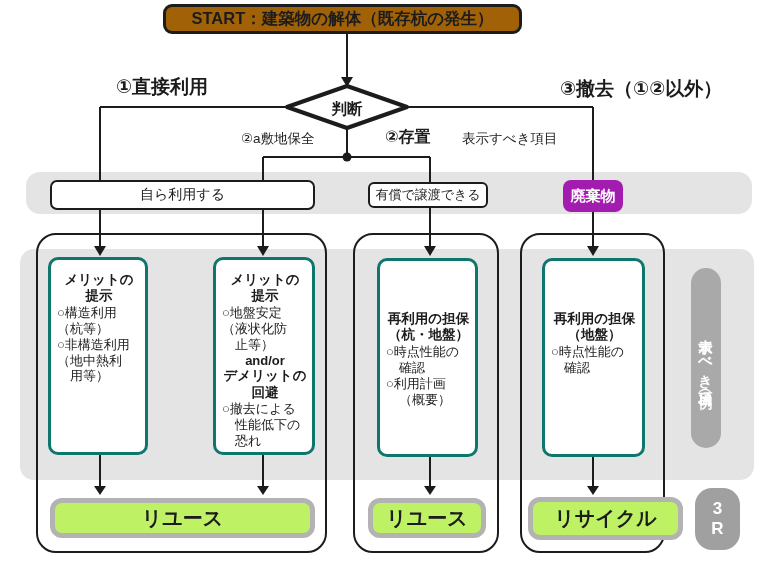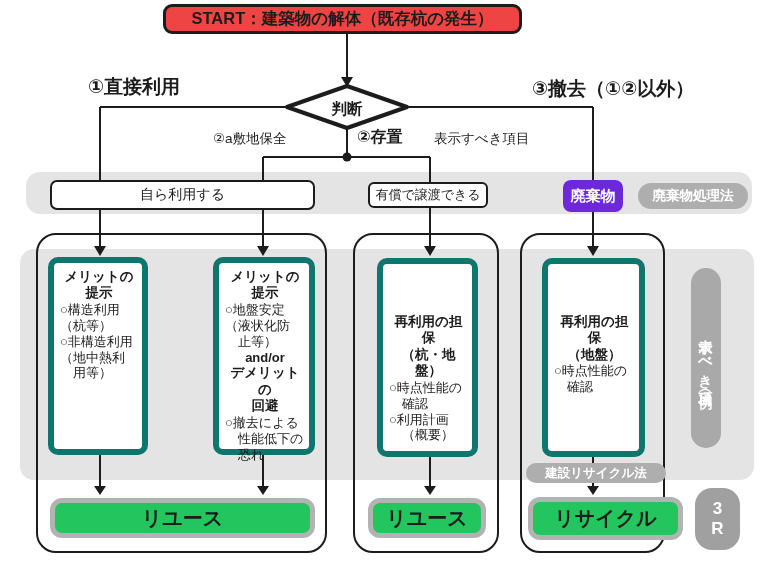--- a/index.html
+++ b/index.html
@@ -14,53 +14,53 @@
   .panel{left:20px;top:249px;width:734px;height:231px;background:#e4e4e4;border-radius:14px;z-index:1;}
   
   .connectors{left:0;top:0;width:777px;height:573px;z-index:2;}
   
   .group{border:2px solid #1c1c1c;border-radius:20px;background:transparent;z-index:3;}
   .g1{left:36px;top:233px;width:291px;height:320px;}
   .g2{left:353px;top:233px;width:146px;height:320px;}
   .g3{left:520px;top:233px;width:145px;height:320px;}
   
   .title-box{left:163px;top:4px;width:359px;height:30px;border:3px solid #1c1c1c;border-radius:9px;
-    background:#ef4444;display:flex;align-items:center;justify-content:center;
+    background:#a16207;display:flex;align-items:center;justify-content:center;
     font-weight:bold;font-size:16.5px;z-index:4;}
   
   .decision-label{left:317px;top:99px;width:60px;text-align:center;font-weight:bold;font-size:15.5px;z-index:4;}
   
-  .lbl{z-index:4;}
+  .lbl{z-index:4;margin-left:28px;}
   .lbl-b{font-weight:bold;font-size:19px;}
   .lbl-s{font-size:13.5px;}
   .lbl1{left:88px;top:74px;}
   .lbl3{left:532px;top:76px;}
   .lbl2a{left:213px;top:130px;}
   .lbl2{left:357px;top:127px;font-weight:bold;font-size:16px;}
   .lbl2b{left:434px;top:130px;}
   
   .cond{display:flex;align-items:center;justify-content:center;z-index:4;background:#fff;}
   .self-use{left:50px;top:180px;width:265px;height:30px;border:2.5px solid #1c1c1c;border-radius:7px;font-size:14px;}
   .transfer{left:368px;top:182px;width:120px;height:26px;border:2.5px solid #1c1c1c;border-radius:6px;font-size:13px;}
-  .waste{left:563px;top:180px;width:60px;height:32px;background:#6d28d9;color:#fff;border-radius:8px;
+  .waste{left:563px;top:180px;width:60px;height:32px;background:#a21caf;color:#fff;border-radius:8px;
     font-weight:bold;font-size:15px;display:flex;align-items:center;justify-content:center;z-index:4;}
   .pill{background:#aeaeae;color:#fff;font-weight:bold;display:flex;align-items:center;justify-content:center;z-index:4;}
   .waste-law{left:638px;top:183px;width:110px;height:26px;border-radius:13px;font-size:13.5px;}
   
-  .cbox{border:6px solid #0f766e;border-radius:10px;background:#fff;z-index:4;
-    font-size:13px;line-height:1.22;padding:6px 4px 0 6px;}
+  .cbox{border:3px solid #0f766e;border-radius:10px;background:#fff;z-index:4;
+    font-size:13px;line-height:1.22;padding:12px 4px 0 6px;}
   .b1{left:48px;top:257px;width:100px;height:198px;}
   .b2{left:213px;top:257px;width:102px;height:198px;}
   .b3{left:377px;top:258px;width:101px;height:199px;padding-top:50px;}
   .b4{left:542px;top:258px;width:103px;height:199px;padding-top:50px;}
   .chead{font-weight:bold;text-align:center;font-size:13.5px;}
   .cbody{text-align:left;}
   .candor{font-weight:bold;text-align:center;}
   
-  .result{border:5px solid #b3b3b3;border-radius:12px;background:#22c55e;display:flex;align-items:center;
+  .result{border:5px solid #b3b3b3;border-radius:12px;background:#bef264;display:flex;align-items:center;
     justify-content:center;font-weight:bold;font-size:20px;z-index:4;}
   .r1{left:50px;top:498px;width:265px;height:40px;}
   .r2{left:368px;top:498px;width:118px;height:40px;}
   .r3{left:528px;top:497px;width:155px;height:43px;}
   
   .recycle-law{left:526px;top:463px;width:140px;height:20px;border-radius:10px;font-size:12.5px;}
   .side-pill{left:691px;top:268px;width:30px;height:180px;border-radius:15px;background:#a9a9a9;color:#fff;
     font-weight:bold;font-size:14px;writing-mode:vertical-rl;text-orientation:mixed;
     display:flex;align-items:center;justify-content:center;letter-spacing:1px;z-index:4;}
   .badge-3r{left:695px;top:488px;width:45px;height:62px;border-radius:17px;background:#a0a0a0;color:#fff;
@@ -123,23 +123,20 @@
 
   <div class="abs cond self-use">
     <span>自ら利用する</span>
   </div>
   <div class="abs cond transfer">
     <span>有償で譲渡できる</span>
   </div>
   <div class="abs waste">
     <span>廃棄物</span>
   </div>
-  <div class="abs pill waste-law">
-    <span>廃棄物処理法</span>
-  </div>
 
   <div class="abs cbox b1">
     <div class="chead pre">メリットの
 提示</div>
     <div class="cbody pre">○構造利用
 （杭等）
 ○非構造利用
 （地中熱利
 　用等）</div>
   </div>
@@ -167,23 +164,20 @@
 　（概要）</div>
   </div>
 
   <div class="abs cbox b4">
     <div class="chead pre">再利用の担保
 （地盤）</div>
     <div class="cbody pre">○時点性能の
 　確認</div>
   </div>
 
-  <div class="abs pill recycle-law">
-    <span>建設リサイクル法</span>
-  </div>
 
   <div class="abs result r1">
     <span>リユース</span>
   </div>
   <div class="abs result r2">
     <span>リユース</span>
   </div>
   <div class="abs result r3">
     <span>リサイクル</span>
   </div>

